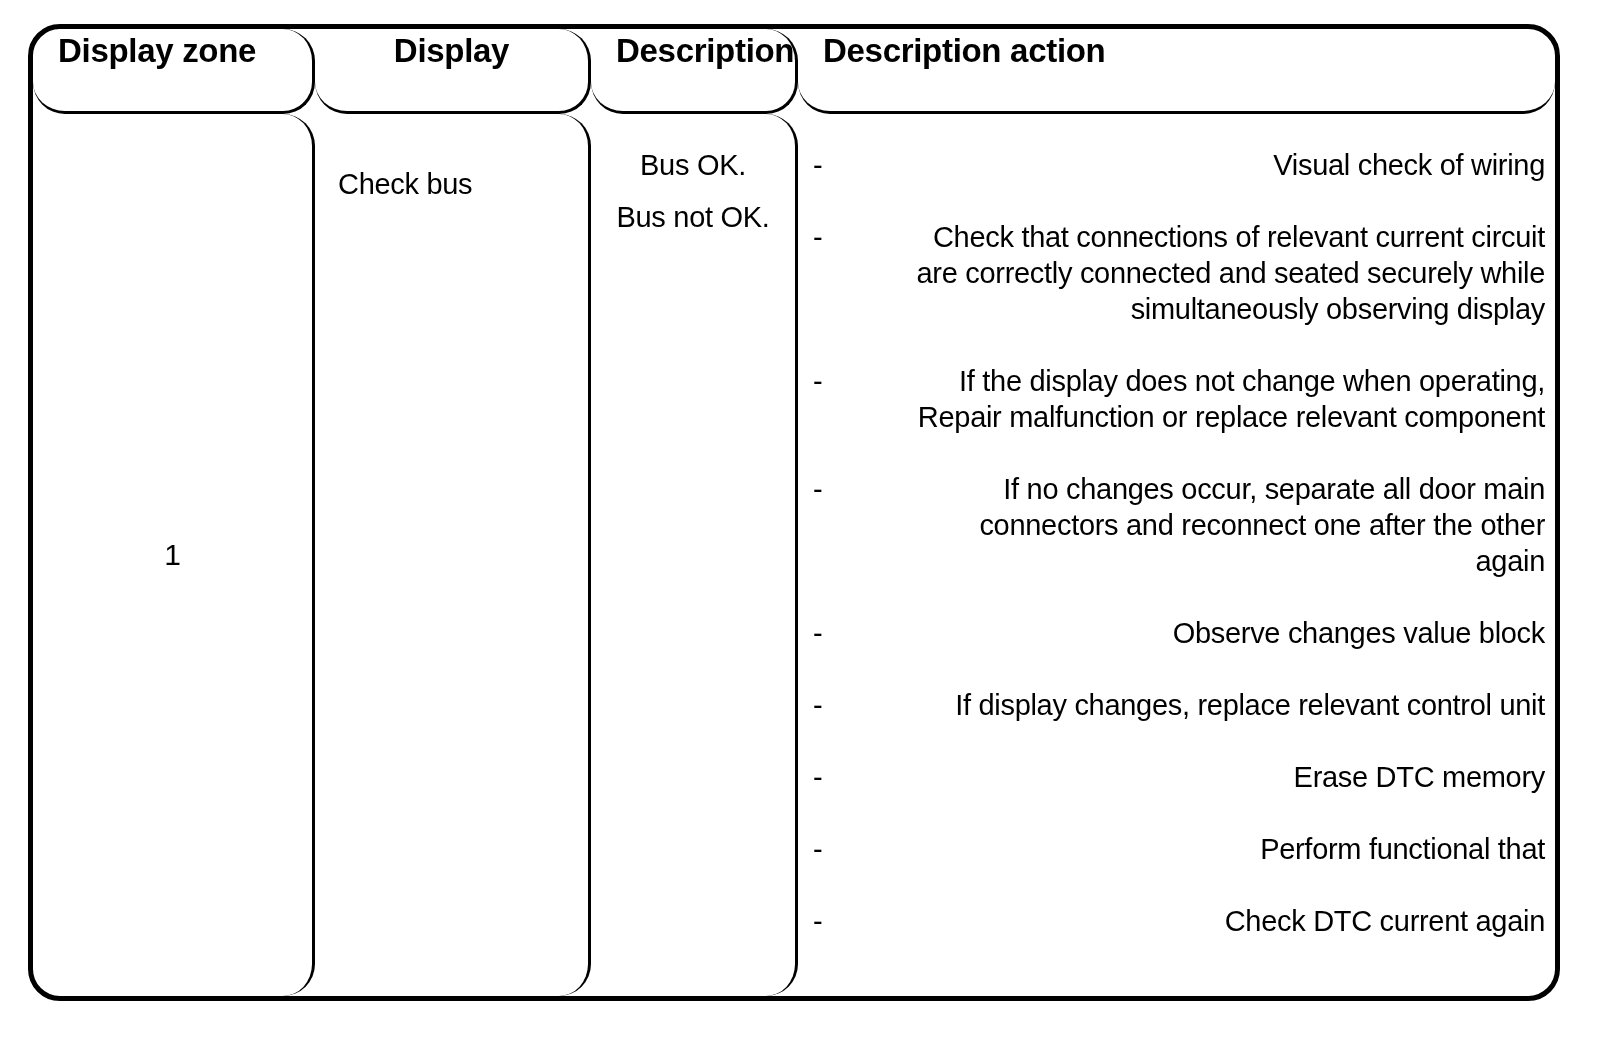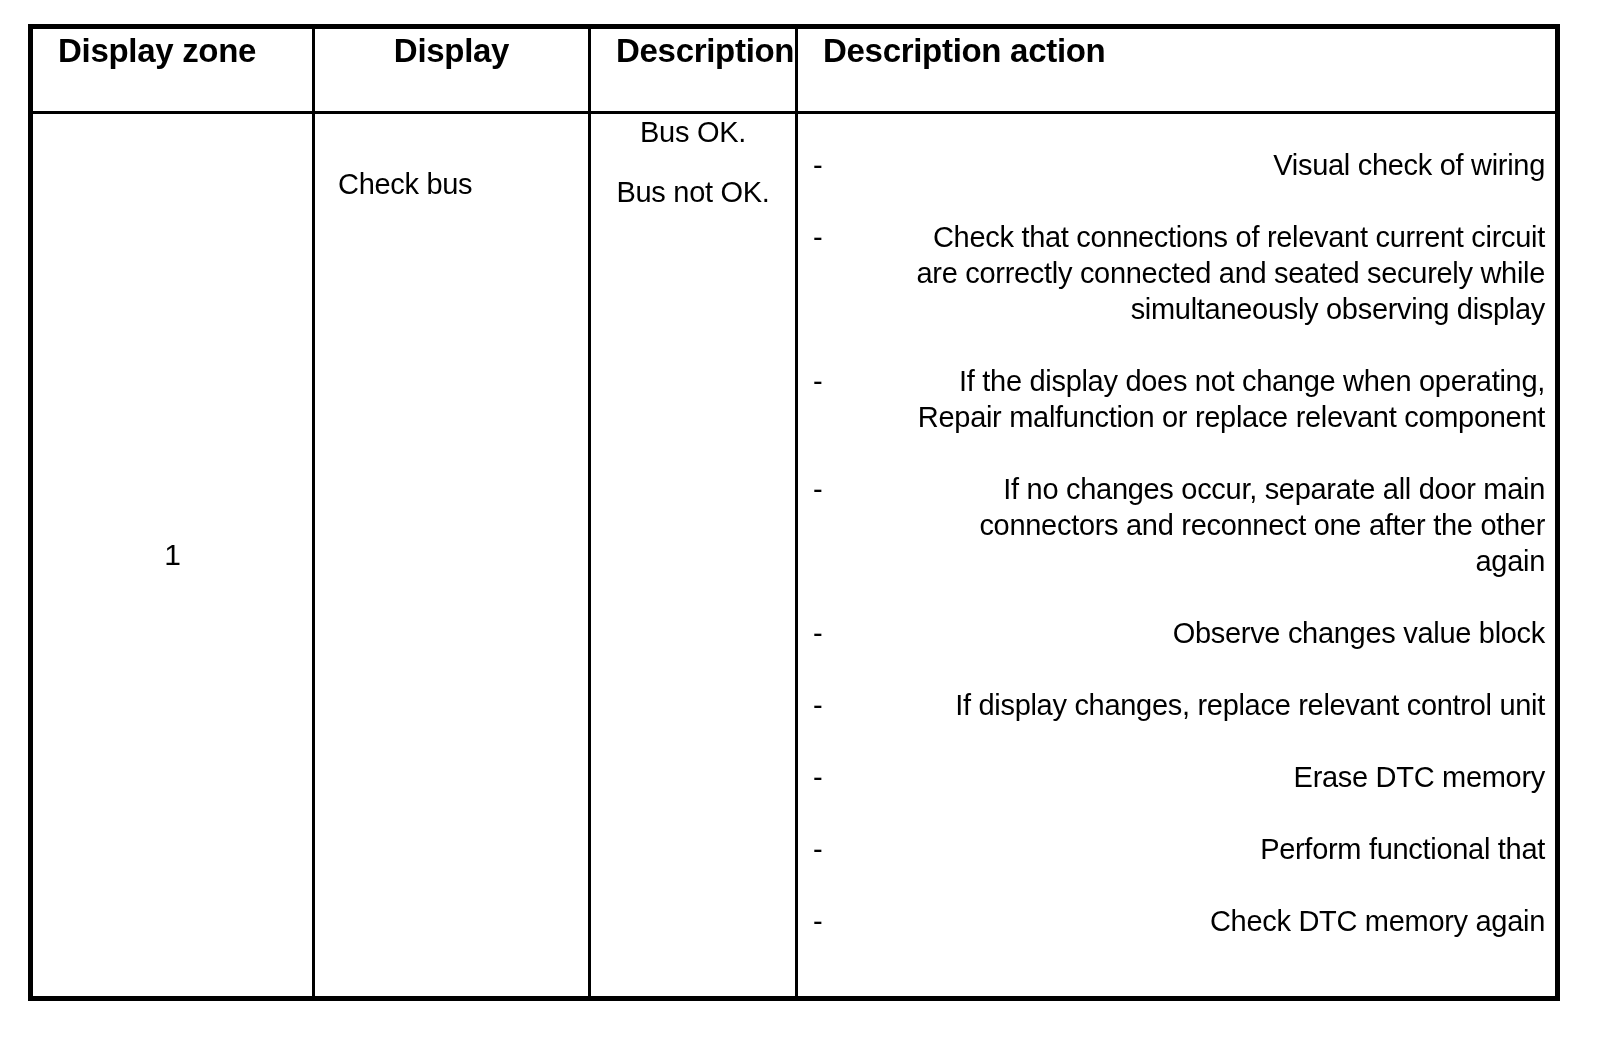--- a/index.html
+++ b/index.html
@@ -1,15 +1,15 @@
 <!DOCTYPE html>
 <html><head>
 <meta charset="utf-8">
 <style>
-  * { box-sizing: border-box; margin: 0; padding: 0; }
+  * { box-sizing: border-box; margin: 0; padding: 0; border-radius: 32px; }
   html, body {
     width: 1600px; height: 1056px;
     background: #ffffff;
     overflow: hidden;
     font-family: "Liberation Sans", sans-serif;
     color: #000000;
   }
   .page { position: relative; width: 1600px; height: 1056px; background: #ffffff; }
 
   .doc-table {
@@ -44,22 +44,22 @@
 
   .zone-cell {
     display: flex;
     align-items: center;
     justify-content: center;
     font-size: 30px;
   }
 
   .desc-cell { padding-top: 52px; padding-left: 23px; }
 
-  .display-cell { text-align: center; }
-  .display-state-2 { margin-top: 24px; }
+  .display-cell { padding-top: 33px; text-align: center; }
+  .display-state-2 { margin-top: 16px; }
 
   .actions-cell { padding-top: 33px; padding-left: 15px; padding-right: 10px; }
   .action-item { display: flex; margin-bottom: 36px; }
   .action-item:last-child { margin-bottom: 0; }
   .action-dash { width: 29px; flex: 0 0 29px; }
   .action-text { white-space: pre-line; flex: 1 1 auto; text-align: right; }
 </style>
 </head>
 <body>
 
@@ -126,18 +126,18 @@
         <span class="action-text">Erase DTC memory</span>
       </div>
 
       <div class="action-item">
         <span class="action-dash">-</span>
         <span class="action-text">Perform functional that</span>
       </div>
 
       <div class="action-item">
         <span class="action-dash">-</span>
-        <span class="action-text">Check DTC memory again</span>
+        <span class="action-text">Check DTC current again</span>
       </div>
 
     </div>
   </div>
 </div>
 
 </body></html>

